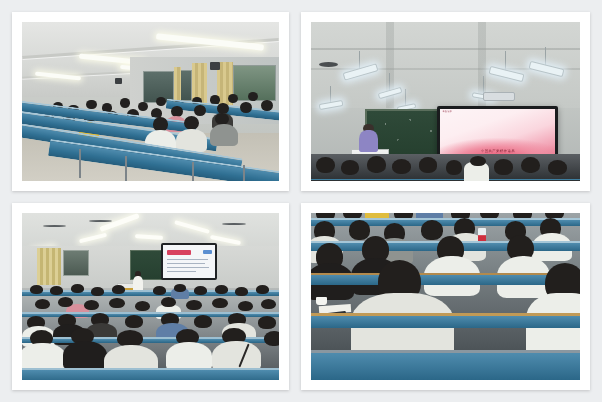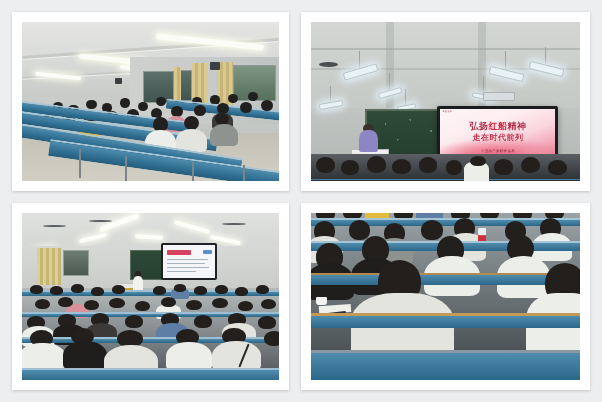--- a/index.html
+++ b/index.html
@@ -450,22 +450,20 @@
       <div class="p2-chalkboard">
         <div class="p2-chalkdots"></div>
       </div>
 
       <div class="p2-projector"></div>
 
       <div class="p2-screen-frame">
         <div class="p2-slide">
           <div class="p2-slide-wave"></div>
           <div class="p2-slide-topbar">专题党课</div>
-          <div class="p2-slide-headline"><span>弘扬</span><span class="hl">红船</span><span>精神</span></div>
-          <div class="p2-slide-sub">走在时代前列</div>
           <div class="p2-slide-footer">中国共产党精神谱系</div>
         </div>
       </div>
 
       <div class="p2-lectern">
         <div class="p2-lectern-plate"></div>
       </div>
       <div class="p2-speakerhead"></div>
       <div class="p2-speakerperson"></div>
 

